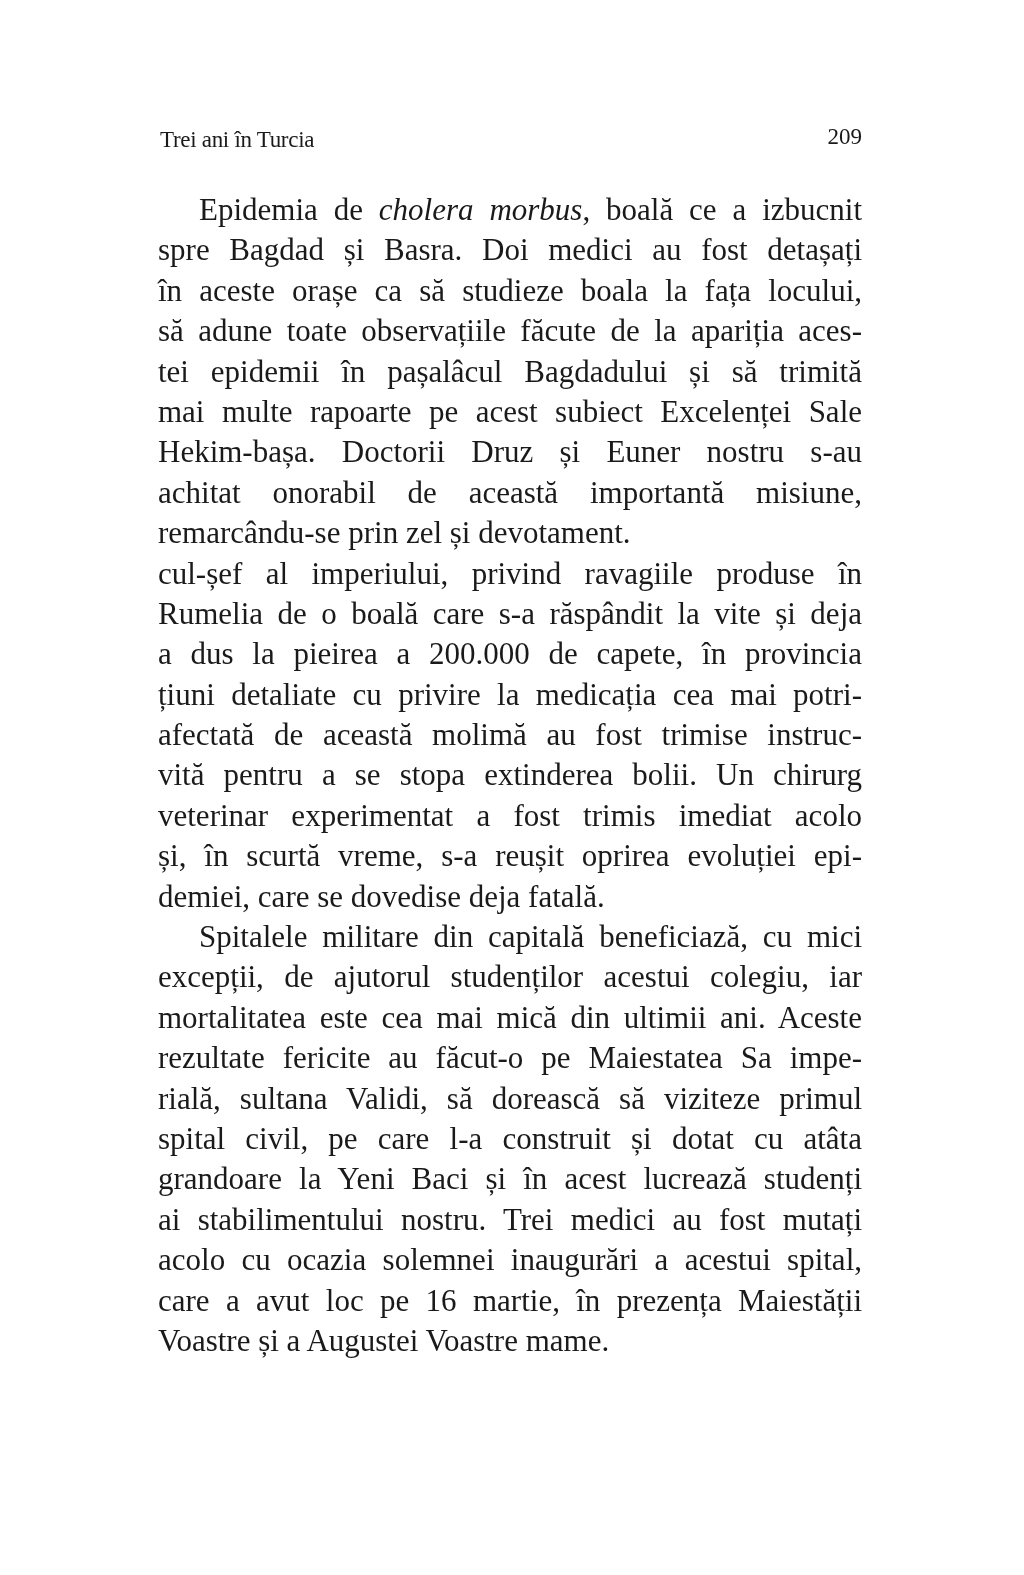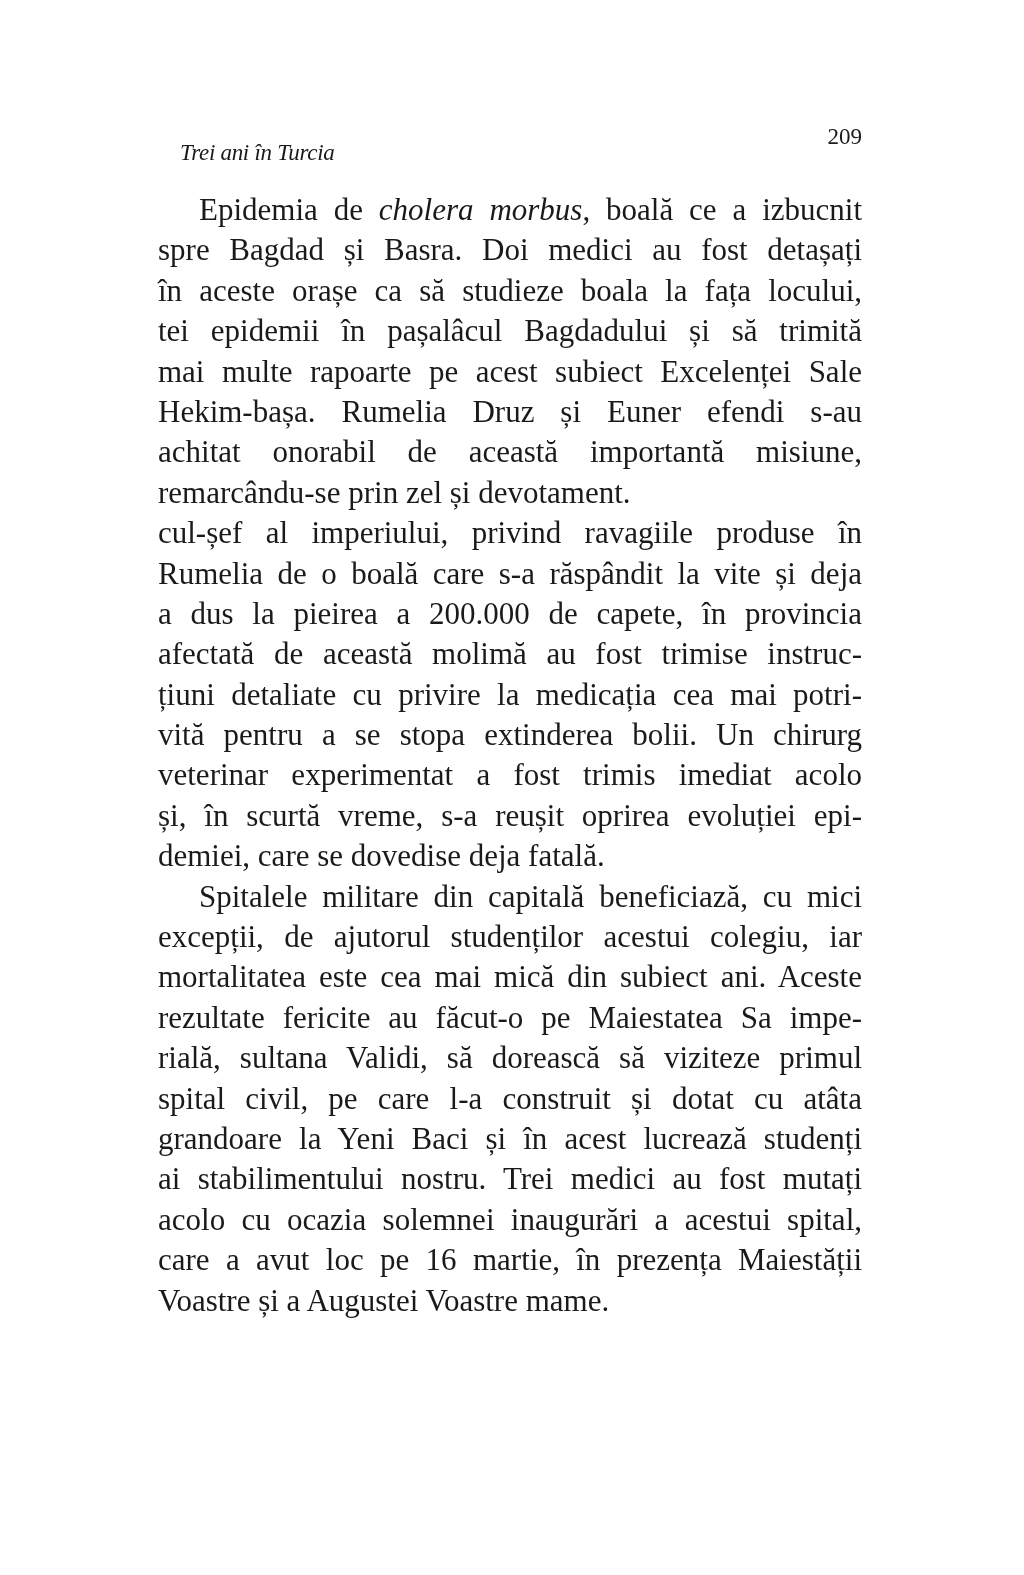--- a/index.html
+++ b/index.html
@@ -26,24 +26,22 @@
       position: absolute;
       top: 124px;
       left: 0;
       width: 704px;
       height: 36px;
       font-size: 23px;
     }
     .header-title {
       position: absolute;
       left: 2px;
-      top: 16px;
-      font-style: italic;
+      top: 3px;
       letter-spacing: -0.3px;
-      margin-left: 20px;
     }
     .page-number {
       position: absolute;
       right: 0;
       top: 0;
     }
     .body-text {
       position: absolute;
       top: 190px;
       left: 0;
@@ -75,41 +73,42 @@
 <div class="page">
   <div class="running-header">
     <span class="header-title">Trei ani în Turcia</span>
     <span class="page-number">209</span>
   </div>
   <div class="body-text" id="body-text">
       <div>
         <span class="line indent"><span>Epidemia de </span><em>cholera morbus</em><span>, boală ce a izbucnit</span></span>
         <span class="line">spre Bagdad și Basra. Doi medici au fost detașați</span>
         <span class="line">în aceste orașe ca să studieze boala la fața locului,</span>
+        <span class="line">să adune toate observațiile făcute de la apariția aces-</span>
         <span class="line">tei epidemii în pașalâcul Bagdadului și să trimită</span>
         <span class="line">mai multe rapoarte pe acest subiect Excelenței Sale</span>
-        <span class="line">Hekim-bașa. Rumelia Druz și Euner efendi s-au</span>
+        <span class="line">Hekim-bașa. Doctorii Druz și Euner nostru s-au</span>
         <span class="line">achitat onorabil de această importantă misiune,</span>
         <span class="line last">remarcându-se prin zel și devotament.</span>
       </div>
       <div>
         <span class="line">cul-șef al imperiului, privind ravagiile produse în</span>
         <span class="line">Rumelia de o boală care s-a răspândit la vite și deja</span>
         <span class="line">a dus la pieirea a 200.000 de capete, în provincia</span>
+        <span class="line">țiuni detaliate cu privire la medicația cea mai potri-</span>
         <span class="line">afectată de această molimă au fost trimise instruc-</span>
-        <span class="line">țiuni detaliate cu privire la medicația cea mai potri-</span>
         <span class="line">vită pentru a se stopa extinderea bolii. Un chirurg</span>
         <span class="line">veterinar experimentat a fost trimis imediat acolo</span>
         <span class="line">și, în scurtă vreme, s-a reușit oprirea evoluției epi-</span>
         <span class="line last">demiei, care se dovedise deja fatală.</span>
       </div>
       <div>
         <span class="line indent">Spitalele militare din capitală beneficiază, cu mici</span>
         <span class="line">excepții, de ajutorul studenților acestui colegiu, iar</span>
-        <span class="line">mortalitatea este cea mai mică din subiect ani. Aceste</span>
+        <span class="line">mortalitatea este cea mai mică din ultimii ani. Aceste</span>
         <span class="line">rezultate fericite au făcut-o pe Maiestatea Sa impe-</span>
         <span class="line">rială, sultana Validi, să dorească să viziteze primul</span>
         <span class="line">spital civil, pe care l-a construit și dotat cu atâta</span>
         <span class="line">grandoare la Yeni Baci și în acest lucrează studenți</span>
         <span class="line">ai stabilimentului nostru. Trei medici au fost mutați</span>
         <span class="line">acolo cu ocazia solemnei inaugurări a acestui spital,</span>
         <span class="line">care a avut loc pe 16 martie, în prezența Maiestății</span>
         <span class="line last">Voastre și a Augustei Voastre mame.</span>
       </div>
     </div>

